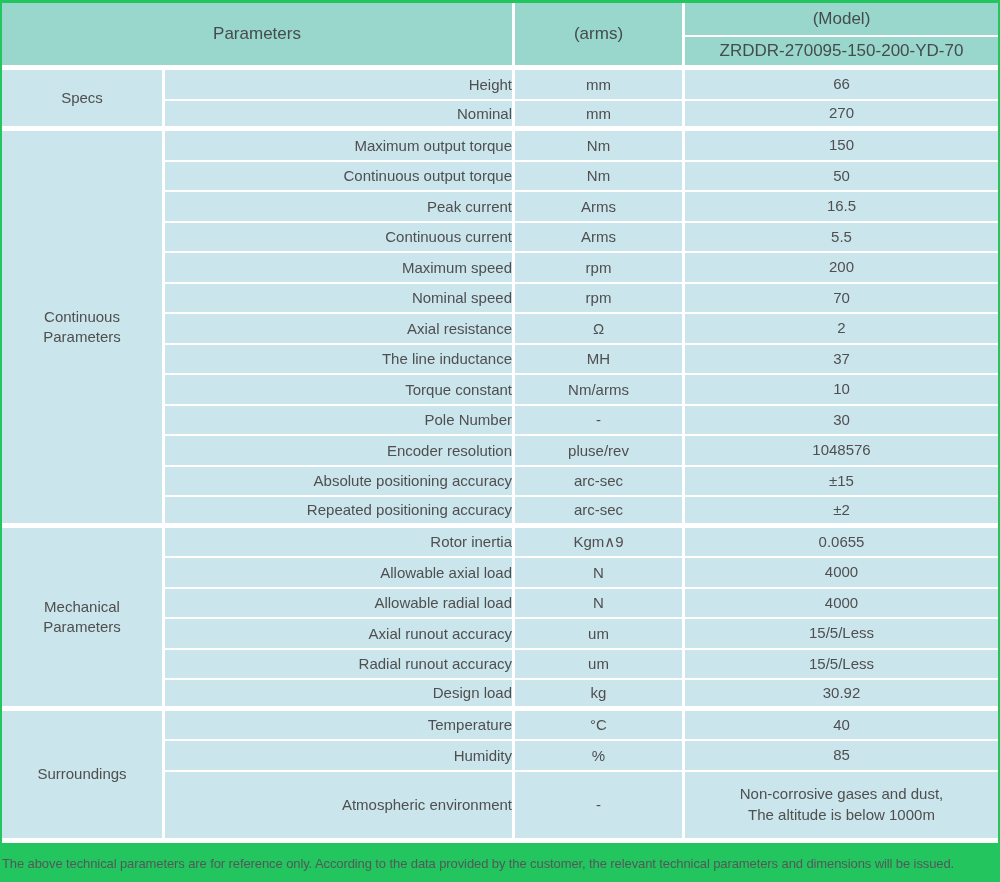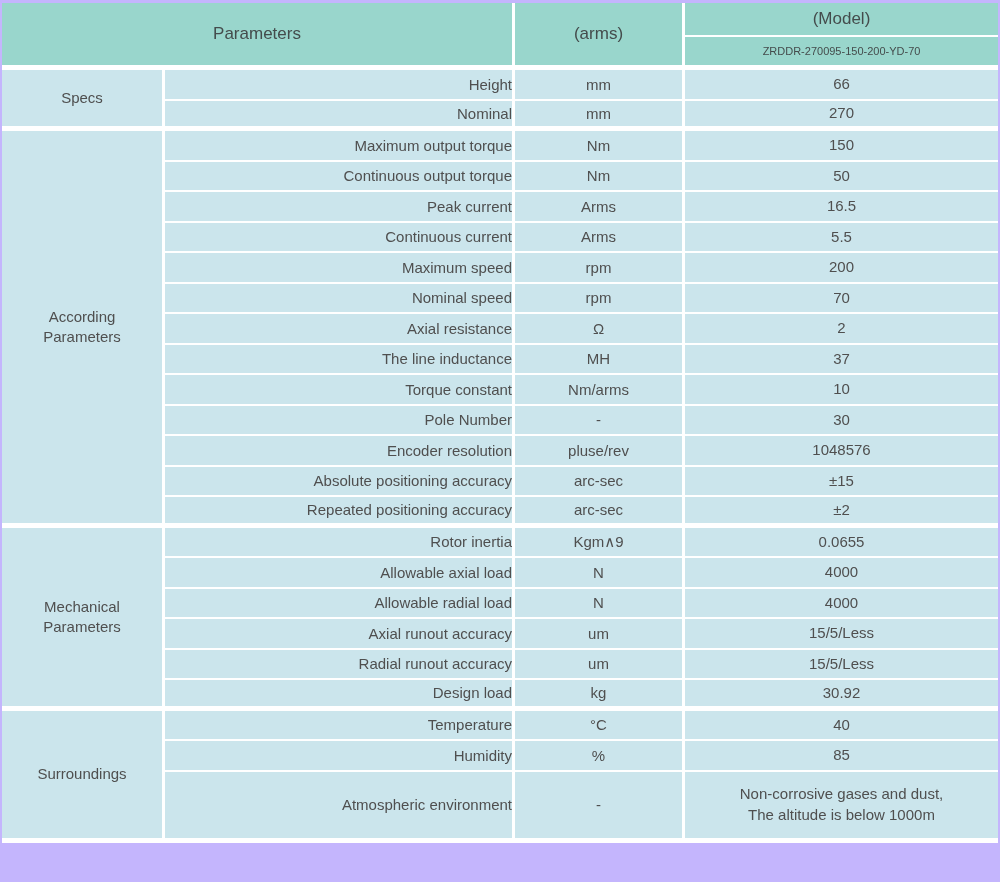--- a/index.html
+++ b/index.html
@@ -12,21 +12,21 @@
   * { margin: 0; padding: 0; box-sizing: border-box; }
   html, body { background: #ffffff; }
   body {
     font-family: "Liberation Sans", "DejaVu Sans", sans-serif;
     color: var(--text);
   }
   .page {
     position: relative;
     width: 1000px;
     height: 882px;
-    background: #c4b5fd;
+    background: #22c55e;
     overflow: hidden;
   }
   table.spec-table {
     border-collapse: separate;
     border-spacing: 0;
     table-layout: fixed;
     width: 996px;
     margin: 3px 2px 0 2px;
   }
   .spec-table th, .spec-table td {
@@ -36,21 +36,21 @@
     font-weight: 400;
     font-size: 15px;
     color: var(--text);
     vertical-align: middle;
     text-align: center;
     overflow: hidden;
   }
   .spec-table th:last-child, .spec-table td:last-child { border-right: 0; }
   .spec-table .hd { background: var(--header-bg); color: #444c4c; }
   .hd.main-label { font-size: 17px; }
-  .hd.model-sub { font-size: 11px; }
+  .hd.model-sub { font-size: 17px; }
   .hb5, tr.sec-end td { border-bottom: 5px solid var(--line) !important; }
   td.cat {
     border-bottom: 5px solid var(--line);
     white-space: pre-line;
     line-height: 1.3;
   }
   td.pname {
     text-align: right;
     padding-left: 27px;
   }
@@ -97,21 +97,21 @@
         <td class="unit">mm</td>
         <td class="val">66</td>
       </tr>
       <tr class="r sec-end">
         <td class="pname">Nominal</td>
         <td class="unit">mm</td>
         <td class="val">270</td>
       </tr>
 
       <tr class="r">
-        <td class="cat" rowspan="13">According
+        <td class="cat" rowspan="13">Continuous
 Parameters</td>
         <td class="pname">Maximum output torque</td>
         <td class="unit">Nm</td>
         <td class="val">150</td>
       </tr>
       <tr class="r">
         <td class="pname">Continuous output torque</td>
         <td class="unit">Nm</td>
         <td class="val">50</td>
       </tr>
@@ -217,14 +217,15 @@
       </tr>
       <tr class="r-tall sec-end">
         <td class="pname">Atmospheric environment</td>
         <td class="unit">-</td>
         <td class="val">Non-corrosive gases and dust,
 The altitude is below 1000m</td>
       </tr>
     </tbody>
   </table>
 
+  <div class="footnote">The above technical parameters are for reference only. According to the data provided by the customer, the relevant technical parameters and dimensions will be issued.</div>
 
 </div>
 
 </body></html>

